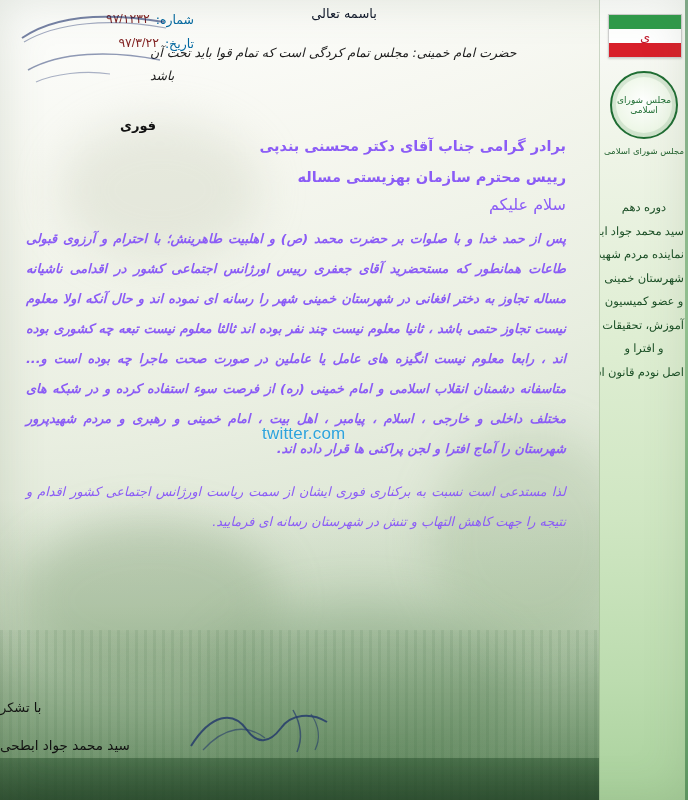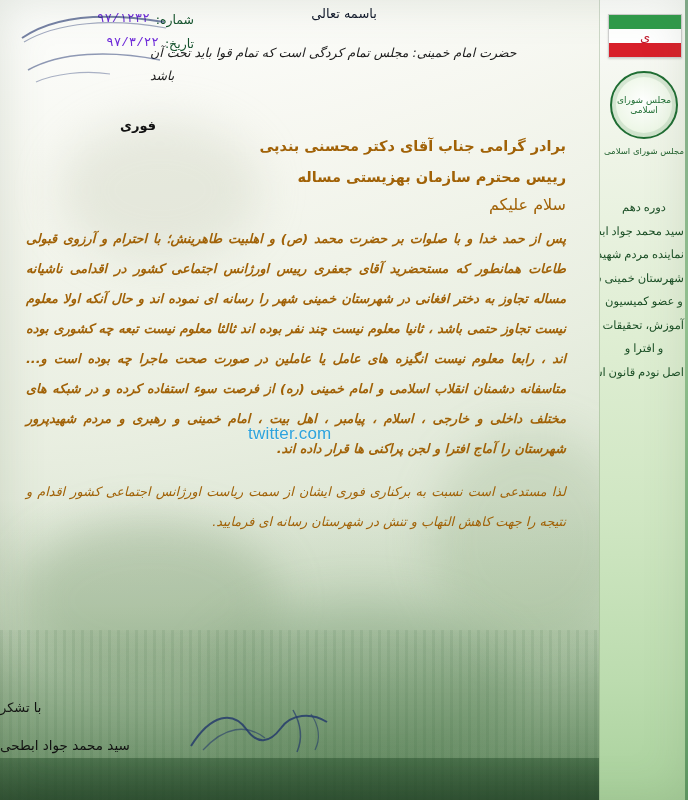--- a/index.html
+++ b/index.html
@@ -142,21 +142,21 @@
     width: 80px;
     direction: rtl;
     text-align: center;
     color: #1b4f26;
     font-size: 11.5px;
     line-height: 2.05;
   }
   .lh-vertical .ln {
     display: block;
     white-space: nowrap;
-    font-family: Liberation Serif, serif;
+    font-family: Liberation Sans, sans-serif;
   }
   .lh-rule {
     position: absolute;
     right: 0;
     top: 0;
     width: 3px;
     height: 800px;
     background: linear-gradient(180deg, #1f6d33, #5aa861 40%, #1f6d33 100%);
     opacity: 0.55;
   }
@@ -171,24 +171,24 @@
     color: #1c1c1c;
     font-size: 12.5px;
     line-height: 1.9;
   }
   .reg-row {
     display: flex;
     justify-content: flex-start;
     gap: 6px;
     white-space: nowrap;
   }
-  .reg-label { color: #14532d; }
+  .reg-label { color: #0369a1; }
   .reg-value {
-    color: #6d28d9;
-    font-family: Liberation Mono, monospace;
+    color: #7f1d1d;
+    font-family: Liberation Sans, sans-serif;
   }
   .reg-hand {
     position: absolute;
     left: 0;
     top: 0;
     width: 180px;
     height: 96px;
     pointer-events: none;
     opacity: 0.8;
   }
@@ -224,21 +224,21 @@
     font-style: italic;
   }
 
   
   .body-wrap {
     position: absolute;
     left: 26px;
     top: 132px;
     width: 540px;
     direction: rtl;
-    color: #a16207;
+    color: #8b5cf6;
   }
   .addr {
     font-size: 14.5px;
     font-weight: bold;
     line-height: 2.0;
     margin-bottom: 2px;
   }
   .salam {
     font-size: 16px;
     margin: 3px 0 10px 0;
@@ -274,21 +274,21 @@
     position: absolute;
     left: 185px;
     top: 704px;
     width: 150px;
     height: 56px;
     opacity: 0.88;
     pointer-events: none;
   }
   .watermark {
     position: absolute;
-    left: 248px;
+    left: 262px;
     top: 424px;
     font-size: 17px;
     color: #2ea3dc;
     letter-spacing: 0.2px;
     font-family: "Liberation Sans", sans-serif;
     text-shadow: 0 1px 0 rgba(255,255,255,0.6);
   }
   .edge-shadow {
     position: absolute;
     inset: 0;

